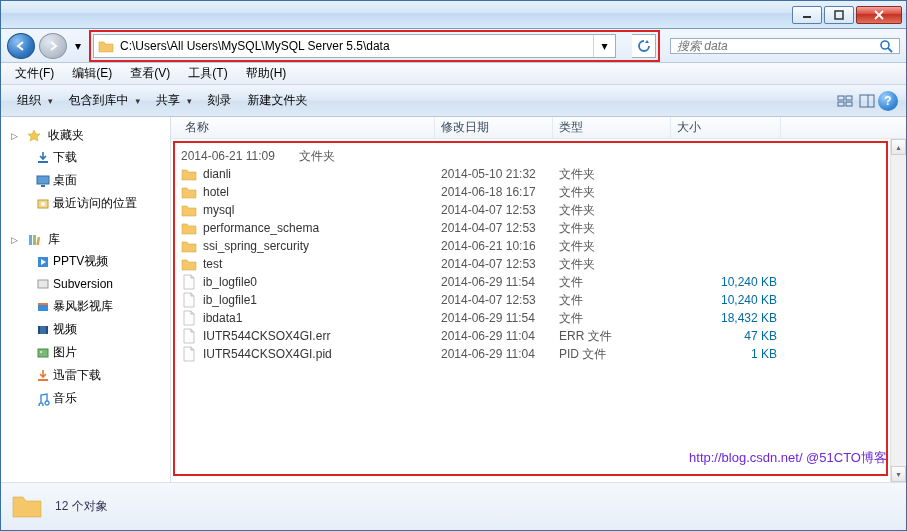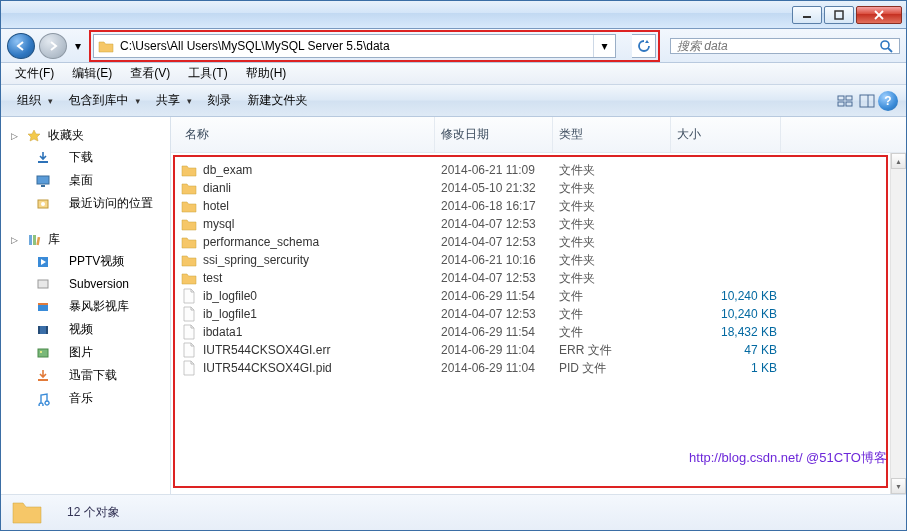--- a/index.html
+++ b/index.html
@@ -35,46 +35,46 @@
 .toolspacer { flex: 1; }
 .toolicon { width: 22px; height: 22px; display: flex; align-items: center; justify-content: center; cursor: pointer; border-radius: 2px; }
 .helpbtn { width: 20px; height: 20px; border-radius: 50%; background: radial-gradient(circle at 35% 30%, #9fd0ff, #3a8bd8 60%, #2468a8); color: #fff; display: flex; align-items: center; justify-content: center; font-weight: bold; cursor: pointer; }
 
 .body { flex: 1; display: flex; overflow: hidden; }
 .sidebar { width: 170px; background: #fff; border-right: 1px solid #d9e2ec; padding: 6px 0; overflow-y: auto; }
 .sidegroup { padding: 4px 8px 2px 10px; display: flex; align-items: center; gap: 6px; cursor: pointer; }
 .sidegroup .exp { width: 9px; height: 9px; color: #666; font-size: 9px; }
 .sidegroup .gico { width: 16px; height: 16px; display: flex; align-items: center; justify-content: center; }
 .sidegroup .gl { font-weight: normal; }
-.sideitem { padding: 3px 8px 3px 34px; display: flex; align-items: center; gap: 18px; cursor: pointer; }
+.sideitem { padding: 3px 8px 3px 34px; display: flex; align-items: center; gap: 2px; cursor: pointer; }
 .sideitem .iico { width: 16px; height: 16px; display: flex; align-items: center; justify-content: center; }
 
 .main { flex: 1; display: flex; flex-direction: column; position: relative; background: #fff; }
-.cols { height: 36px; display: flex; align-items: center; border-bottom: 1px solid #e3e9f0; padding-left: 8px; background: linear-gradient(#fcfdfe,#f1f5fa); }
+.cols { height: 22px; display: flex; align-items: center; border-bottom: 1px solid #e3e9f0; padding-left: 8px; background: linear-gradient(#fcfdfe,#f1f5fa); }
 .col { padding: 0 6px; border-right: 1px solid #e4eaf1; height: 100%; display: flex; align-items: center; color: #3a4a5c; cursor: pointer; }
 .col.name { width: 256px; }
 .col.date { width: 118px; }
 .col.type { width: 118px; }
 .col.size { width: 110px; justify-content: flex-start; }
 
 .listwrap { flex: 1; position: relative; }
 .redbox2 { position: absolute; top: 2px; left: 2px; right: 18px; bottom: 6px; border: 2px solid #d22; }
 .filelist { padding: 8px 10px; }
 .row { display: flex; align-items: center; height: 18px; padding: 0; cursor: pointer; }
 .cell { display: flex; align-items: center; color: #333; }
 .cell.name { width: 260px; gap: 6px; }
 .cell.date { width: 118px; color: #555; }
 .cell.type { width: 118px; color: #555; }
 .cell.size { width: 110px; justify-content: flex-end; padding-right: 10px; color: #0369a1; }
 .fico { width: 16px; height: 16px; display: flex; align-items: center; justify-content: center; flex-shrink: 0; }
 .scroll { position: absolute; right: 0; top: 0; bottom: 0; width: 16px; background: #f1f1f1; border-left: 1px solid #e2e2e2; }
 .scroll .up, .scroll .down { height: 16px; background: linear-gradient(#fdfdfd,#e8e8e8); border: 1px solid #cfcfcf; display: flex; align-items: center; justify-content: center; font-size: 8px; color: #666; cursor: pointer; }
 .scroll .down { position: absolute; bottom: 0; left: 0; right: 0; }
 
-.statusbar { height: 36px; border-top: 1px solid #d9e2ec; background: linear-gradient(#f4f8fd,#e7eef8); display: flex; align-items: center; padding: 12px 10px; gap: 24px; }
+.statusbar { height: 48px; border-top: 1px solid #d9e2ec; background: linear-gradient(#f4f8fd,#e7eef8); display: flex; align-items: center; padding: 12px 10px; gap: 12px; }
 .staticon { width: 32px; height: 32px; }
 .stattxt { color: #335; }
 
 .watermark { position: absolute; right: 20px; bottom: 64px; color: #6d28d9; font-size: 13px; pointer-events: none; }
 
 
 .svg-folder { fill: #f6c768; stroke: #caa038; stroke-width: 0.5; }
 .svg-file { fill: #fdfdfd; stroke: #b9b9b9; stroke-width: 0.8; }
 </style>
 </head>
@@ -295,28 +295,20 @@
       <div class="cols">
         <div class="col name">名称</div>
         <div class="col date">修改日期</div>
         <div class="col type">类型</div>
         <div class="col size">大小</div>
       </div>
       <div class="listwrap">
         <div class="redbox2"></div>
         <div class="filelist" id="filelist">
             <div class="row">
-              <div class="cell name">
-                <span class="fico">
-                  <svg width="16" height="14">
-                    <path class="svg-folder" d="M1 3 h5 l1.5 2 H15 v8 H1 z"></path>
-                  </svg>
-                </span>
-                <span>db_exam</span>
-              </div>
               <div class="cell date">2014-06-21 11:09</div>
               <div class="cell type">文件夹</div>
               <div class="cell size"></div>
             </div>
             <div class="row">
               <div class="cell name">
                 <span class="fico">
                   <svg width="16" height="14">
                     <path class="svg-folder" d="M1 3 h5 l1.5 2 H15 v8 H1 z"></path>
                   </svg>

